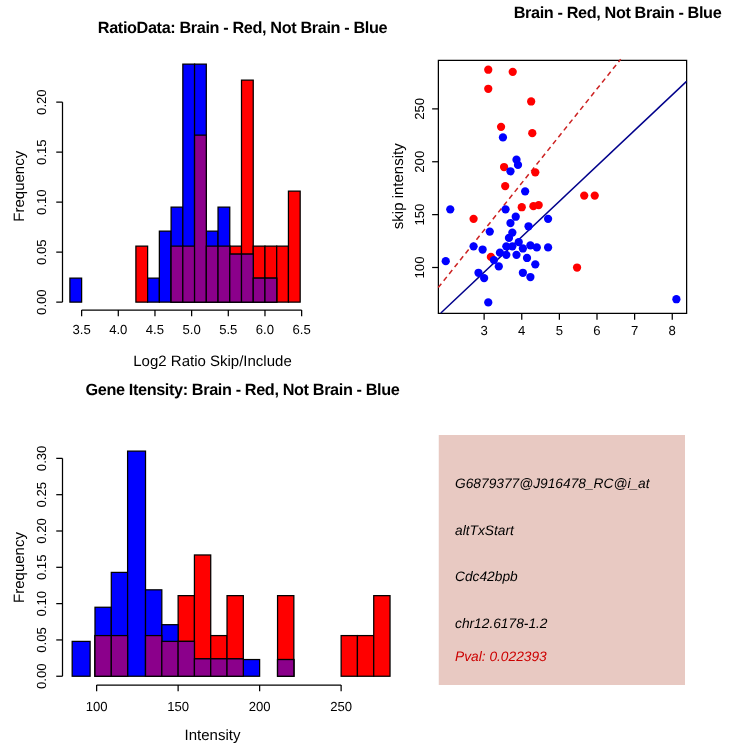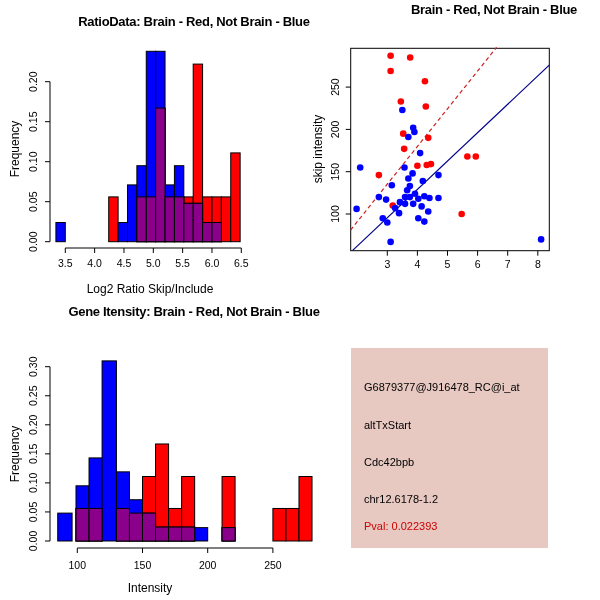--- a/index.html
+++ b/index.html
@@ -1,21 +1,21 @@
 <!DOCTYPE html>
 <html><head>
 <meta charset="utf-8">
 <style>
   html,body{margin:0;padding:0;background:#fff;}
   #stage{position:relative;width:600px;height:600px;background:#fff;overflow:hidden;
          font-family:"Liberation Sans", sans-serif;color:#000;}
   svg{position:absolute;left:0;top:0;}
   .ptitle{position:absolute;width:300px;text-align:center;font-weight:bold;
           font-size:13px;letter-spacing:-0.3px;white-space:nowrap;padding-left:44px;}
-  .xlab{position:absolute;width:300px;text-align:center;font-size:12px;}
+  .xlab{position:absolute;width:300px;text-align:center;font-size:12px;padding-left:20px;}
   .ylab{position:absolute;width:120px;text-align:center;font-size:12px;
         transform:rotate(-90deg);}
   #info-panel{position:absolute;left:351px;top:348px;width:197px;height:200px;}
   .info-line{position:absolute;left:13px;font-size:11px;white-space:nowrap;}
 </style>
 </head>
 <body>
 
 <div id="stage">
 
@@ -225,20 +225,20 @@
   <div class="ptitle" style="left:300px;top:2px;">Brain - Red, Not Brain - Blue</div>
   <div class="ptitle" style="left:0;top:304px;">Gene Itensity: Brain - Red, Not Brain - Blue</div>
 
   <div class="xlab" style="left:0;top:282px;">Log2 Ratio Skip/Include</div>
   <div class="xlab" style="left:0;top:581px;">Intensity</div>
 
   <div class="ylab" style="left:-45px;top:142px;">Frequency</div>
   <div class="ylab" style="left:258px;top:142px;">skip intensity</div>
   <div class="ylab" style="left:-45px;top:447px;">Frequency</div>
 
-  <div id="info-panel" style="background: rgb(232, 201, 194);">
+  <div id="info-panel" style="background: rgb(232, 201, 194); font-style: italic;">
     <div class="info-line" style="top: 33px; color: rgb(0, 0, 0);">G6879377@J916478_RC@i_at</div>
     <div class="info-line" style="top: 71px; color: rgb(0, 0, 0);">altTxStart</div>
     <div class="info-line" style="top: 108px; color: rgb(0, 0, 0); text-align: center;">Cdc42bpb</div>
     <div class="info-line" style="top: 145px; color: rgb(0, 0, 0);">chr12.6178-1.2</div>
     <div class="info-line" style="top: 172px; color: rgb(204, 0, 0);">Pval: 0.022393</div>
   </div>
 </div>
 
 </body></html>

